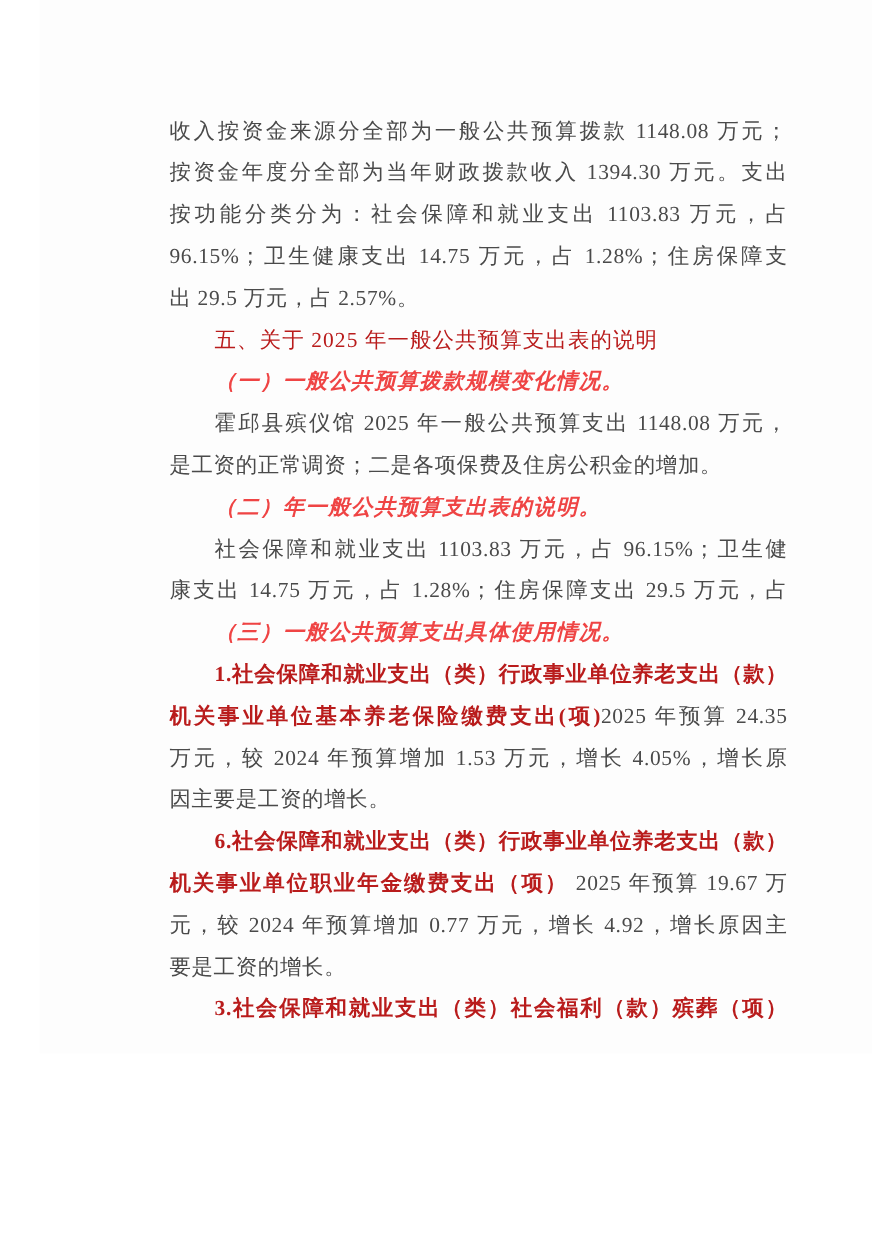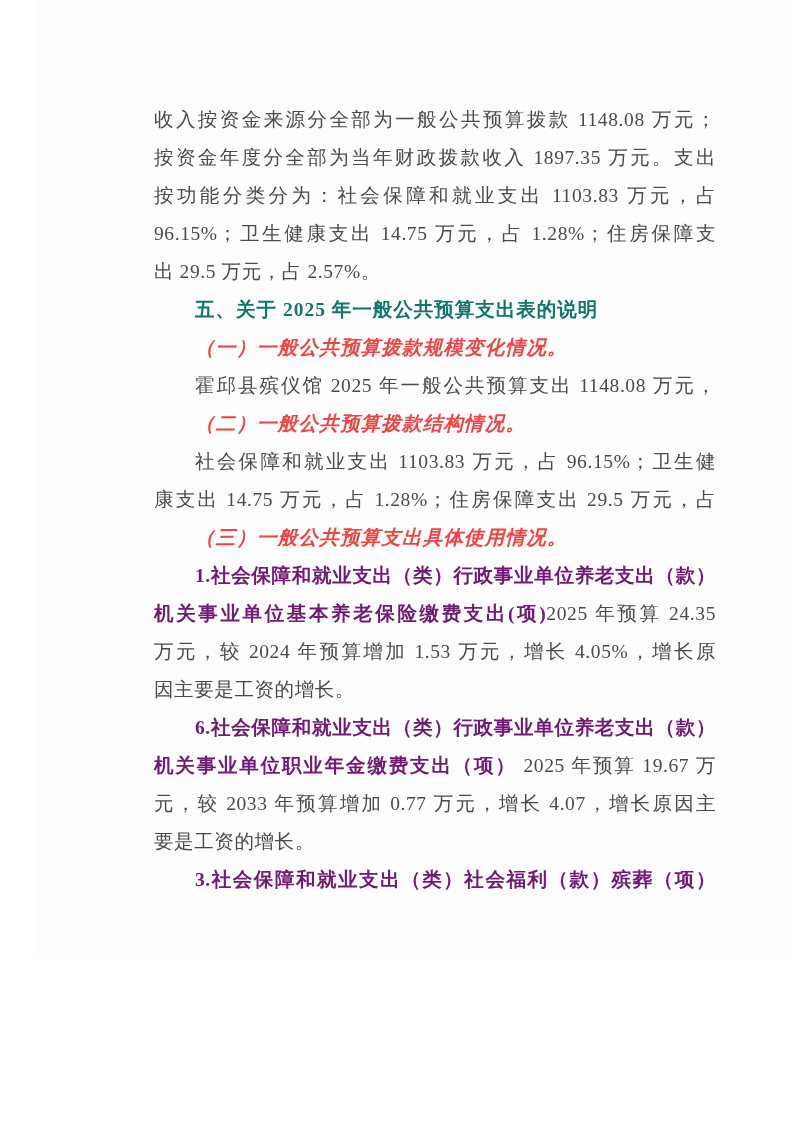--- a/index.html
+++ b/index.html
@@ -38,66 +38,67 @@
     text-align: justify;
     text-align-last: justify;
     -moz-text-align-last: justify;
   }
   .line.nojust {
     text-align: left;
     text-align-last: left;
   }
   .line.indent { text-indent: 41px; }
   .line.h1 {
-    font-weight: 700;
-    color: #0f766e;
+    font-weight: 400;
+    color: #b91c1c;
     letter-spacing: 1px;
     text-align: center;
   }
   .line.h2 {
     font-weight: 700;
     font-style: italic;
     color: #ef4444;
     letter-spacing: 1.2px;
   }
   .line .b {
     font-weight: 700;
-    color: #701a75;
+    color: #b91c1c;
   }
   .page-number {
     position: absolute;
     top: 1012px;
     right: 116px;
     font-size: 19px;
     letter-spacing: 4px;
     color: #3d3d3d;
     font-family: "Liberation Serif", "DejaVu Serif", serif;
   }
 </style>
 </head>
 <body>
 
 <div class="page">
   <div class="doc-body">
       <div class="line body just"><span>收入按资金来源分全部为一般公共预算拨款 1148.08 万元；</span></div>
-      <div class="line body just"><span>按资金年度分全部为当年财政拨款收入 1897.35 万元。支出</span></div>
+      <div class="line body just"><span>按资金年度分全部为当年财政拨款收入 1394.30 万元。支出</span></div>
       <div class="line body just"><span>按功能分类分为：社会保障和就业支出 1103.83 万元，占</span></div>
       <div class="line body just"><span>96.15%；卫生健康支出 14.75 万元，占 1.28%；住房保障支</span></div>
       <div class="line body nojust"><span>出 29.5 万元，占 2.57%。</span></div>
       <div class="line h1 indent nojust"><span>五、关于 2025 年一般公共预算支出表的说明</span></div>
       <div class="line h2 indent nojust"><span>（一）一般公共预算拨款规模变化情况。</span></div>
       <div class="line body indent just"><span>霍邱县殡仪馆 2025 年一般公共预算支出 1148.08 万元，</span></div>
-      <div class="line h2 indent nojust"><span>（二）一般公共预算拨款结构情况。</span></div>
+      <div class="line body nojust"><span>是工资的正常调资；二是各项保费及住房公积金的增加。</span></div>
+      <div class="line h2 indent nojust"><span>（二）年一般公共预算支出表的说明。</span></div>
       <div class="line body indent just"><span>社会保障和就业支出 1103.83 万元，占 96.15%；卫生健</span></div>
       <div class="line body just"><span>康支出 14.75 万元，占 1.28%；住房保障支出 29.5 万元，占</span></div>
       <div class="line h2 indent nojust"><span>（三）一般公共预算支出具体使用情况。</span></div>
       <div class="line body indent just"><span class="b">1.社会保障和就业支出（类）行政事业单位养老支出（款）</span></div>
       <div class="line body just"><span class="b">机关事业单位基本养老保险缴费支出(项)</span><span>2025 年预算 24.35</span></div>
       <div class="line body just"><span>万元，较 2024 年预算增加 1.53 万元，增长 4.05%，增长原</span></div>
       <div class="line body nojust"><span>因主要是工资的增长。</span></div>
       <div class="line body indent just"><span class="b">6.社会保障和就业支出（类）行政事业单位养老支出（款）</span></div>
       <div class="line body just"><span class="b">机关事业单位职业年金缴费支出（项）</span><span> 2025 年预算 19.67 万</span></div>
-      <div class="line body just"><span>元，较 2033 年预算增加 0.77 万元，增长 4.07，增长原因主</span></div>
+      <div class="line body just"><span>元，较 2024 年预算增加 0.77 万元，增长 4.92，增长原因主</span></div>
       <div class="line body nojust"><span>要是工资的增长。</span></div>
       <div class="line body indent just"><span class="b">3.社会保障和就业支出（类）社会福利（款）殡葬（项）</span></div>
     </div>
   <div class="page-number">- 7 -</div>
 </div>
 
 </body></html>

